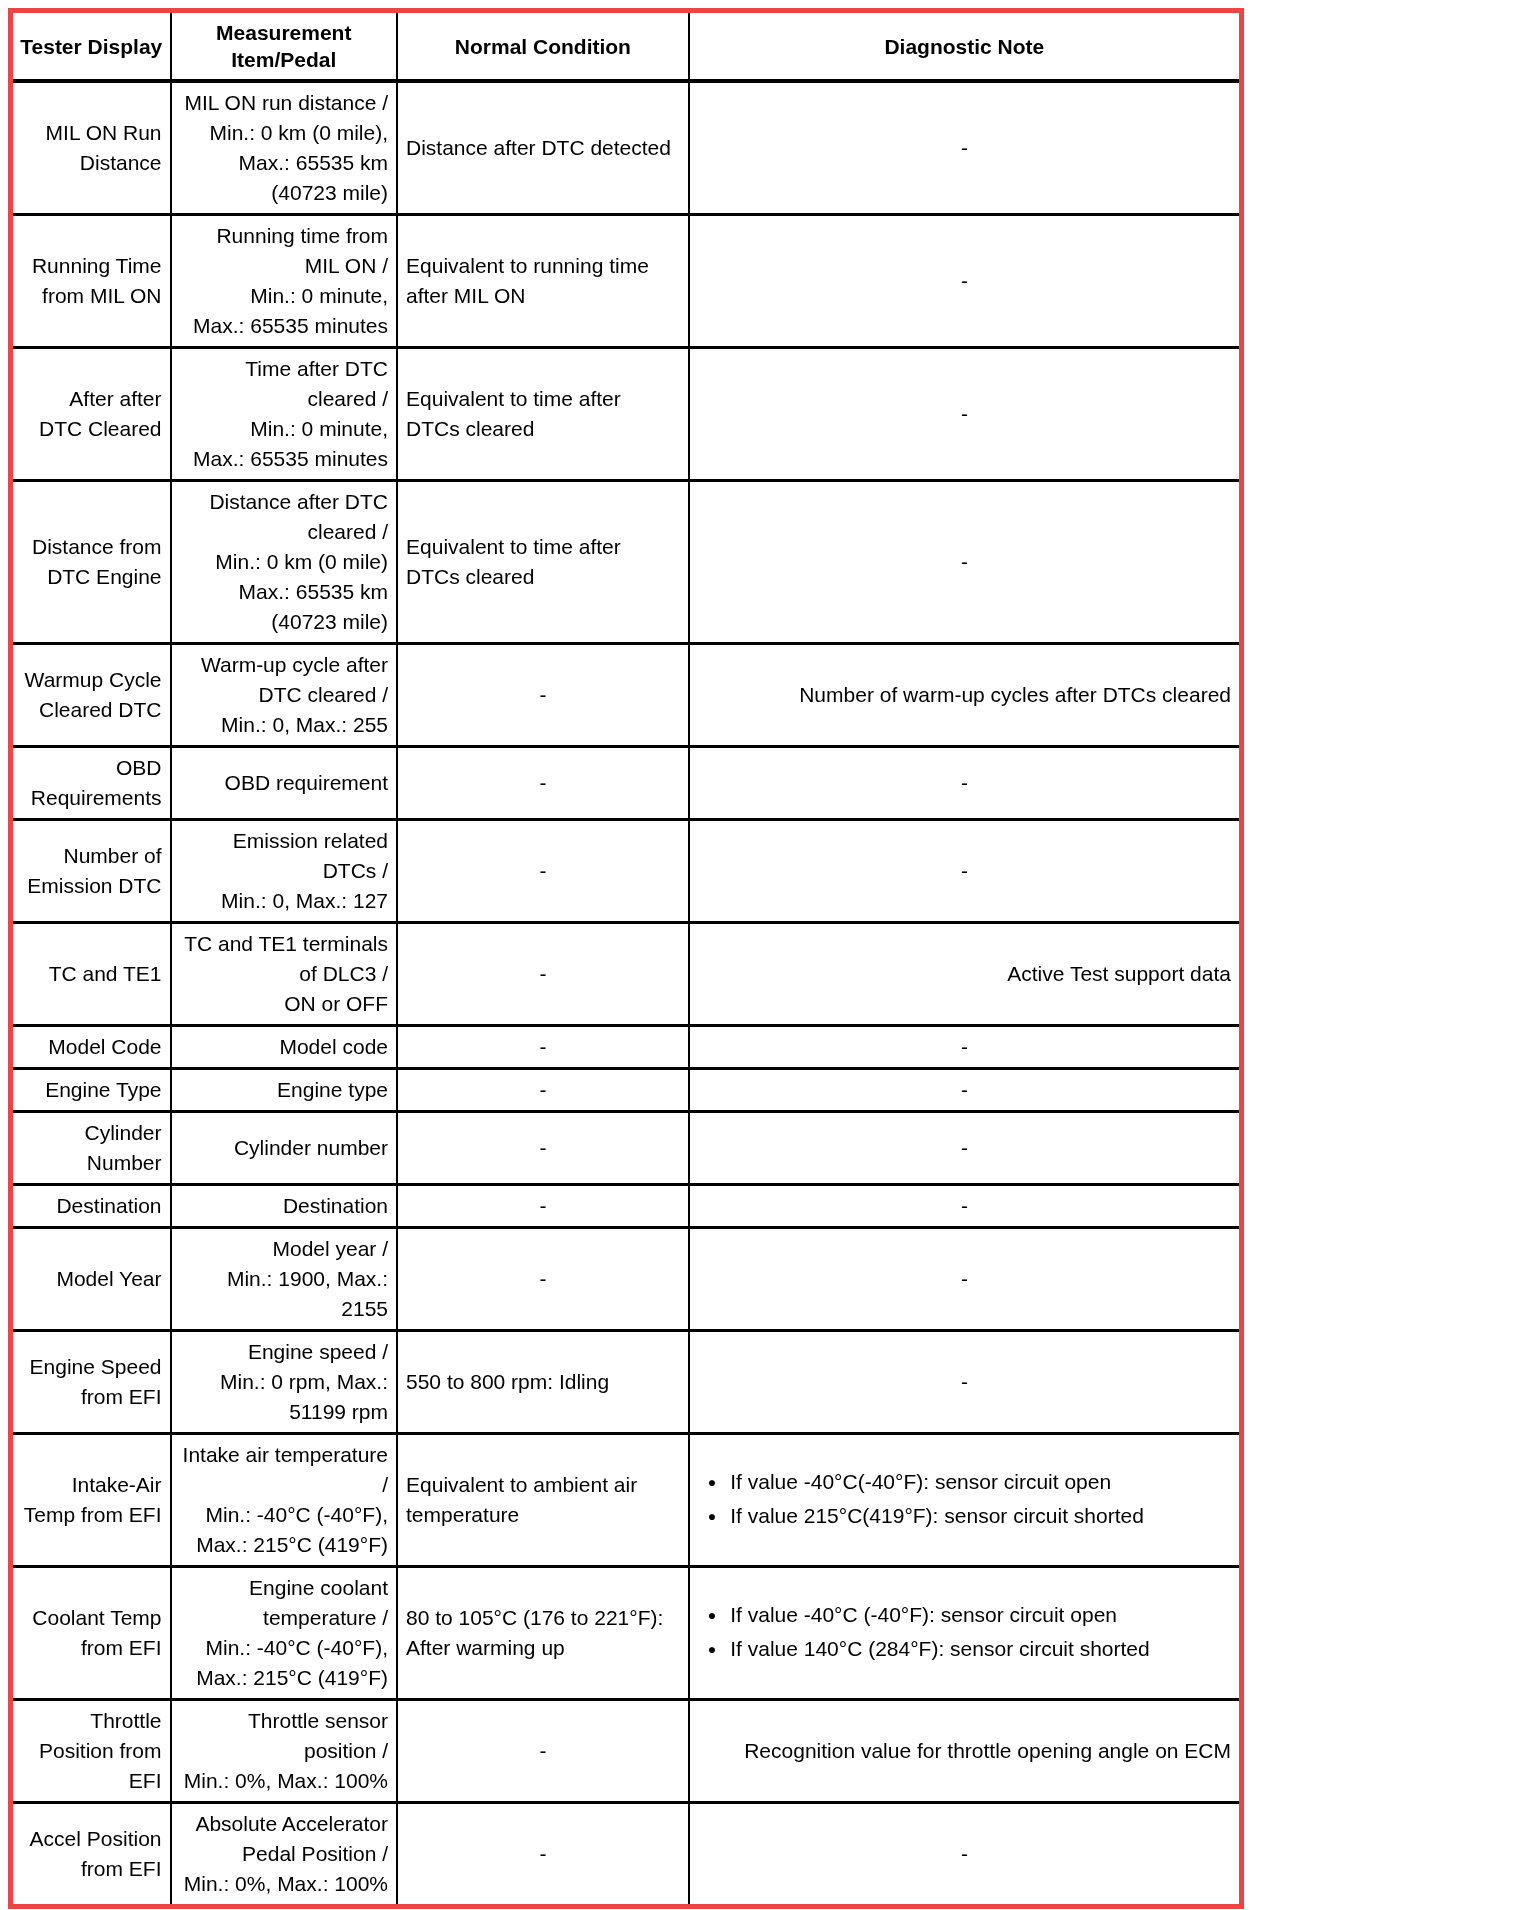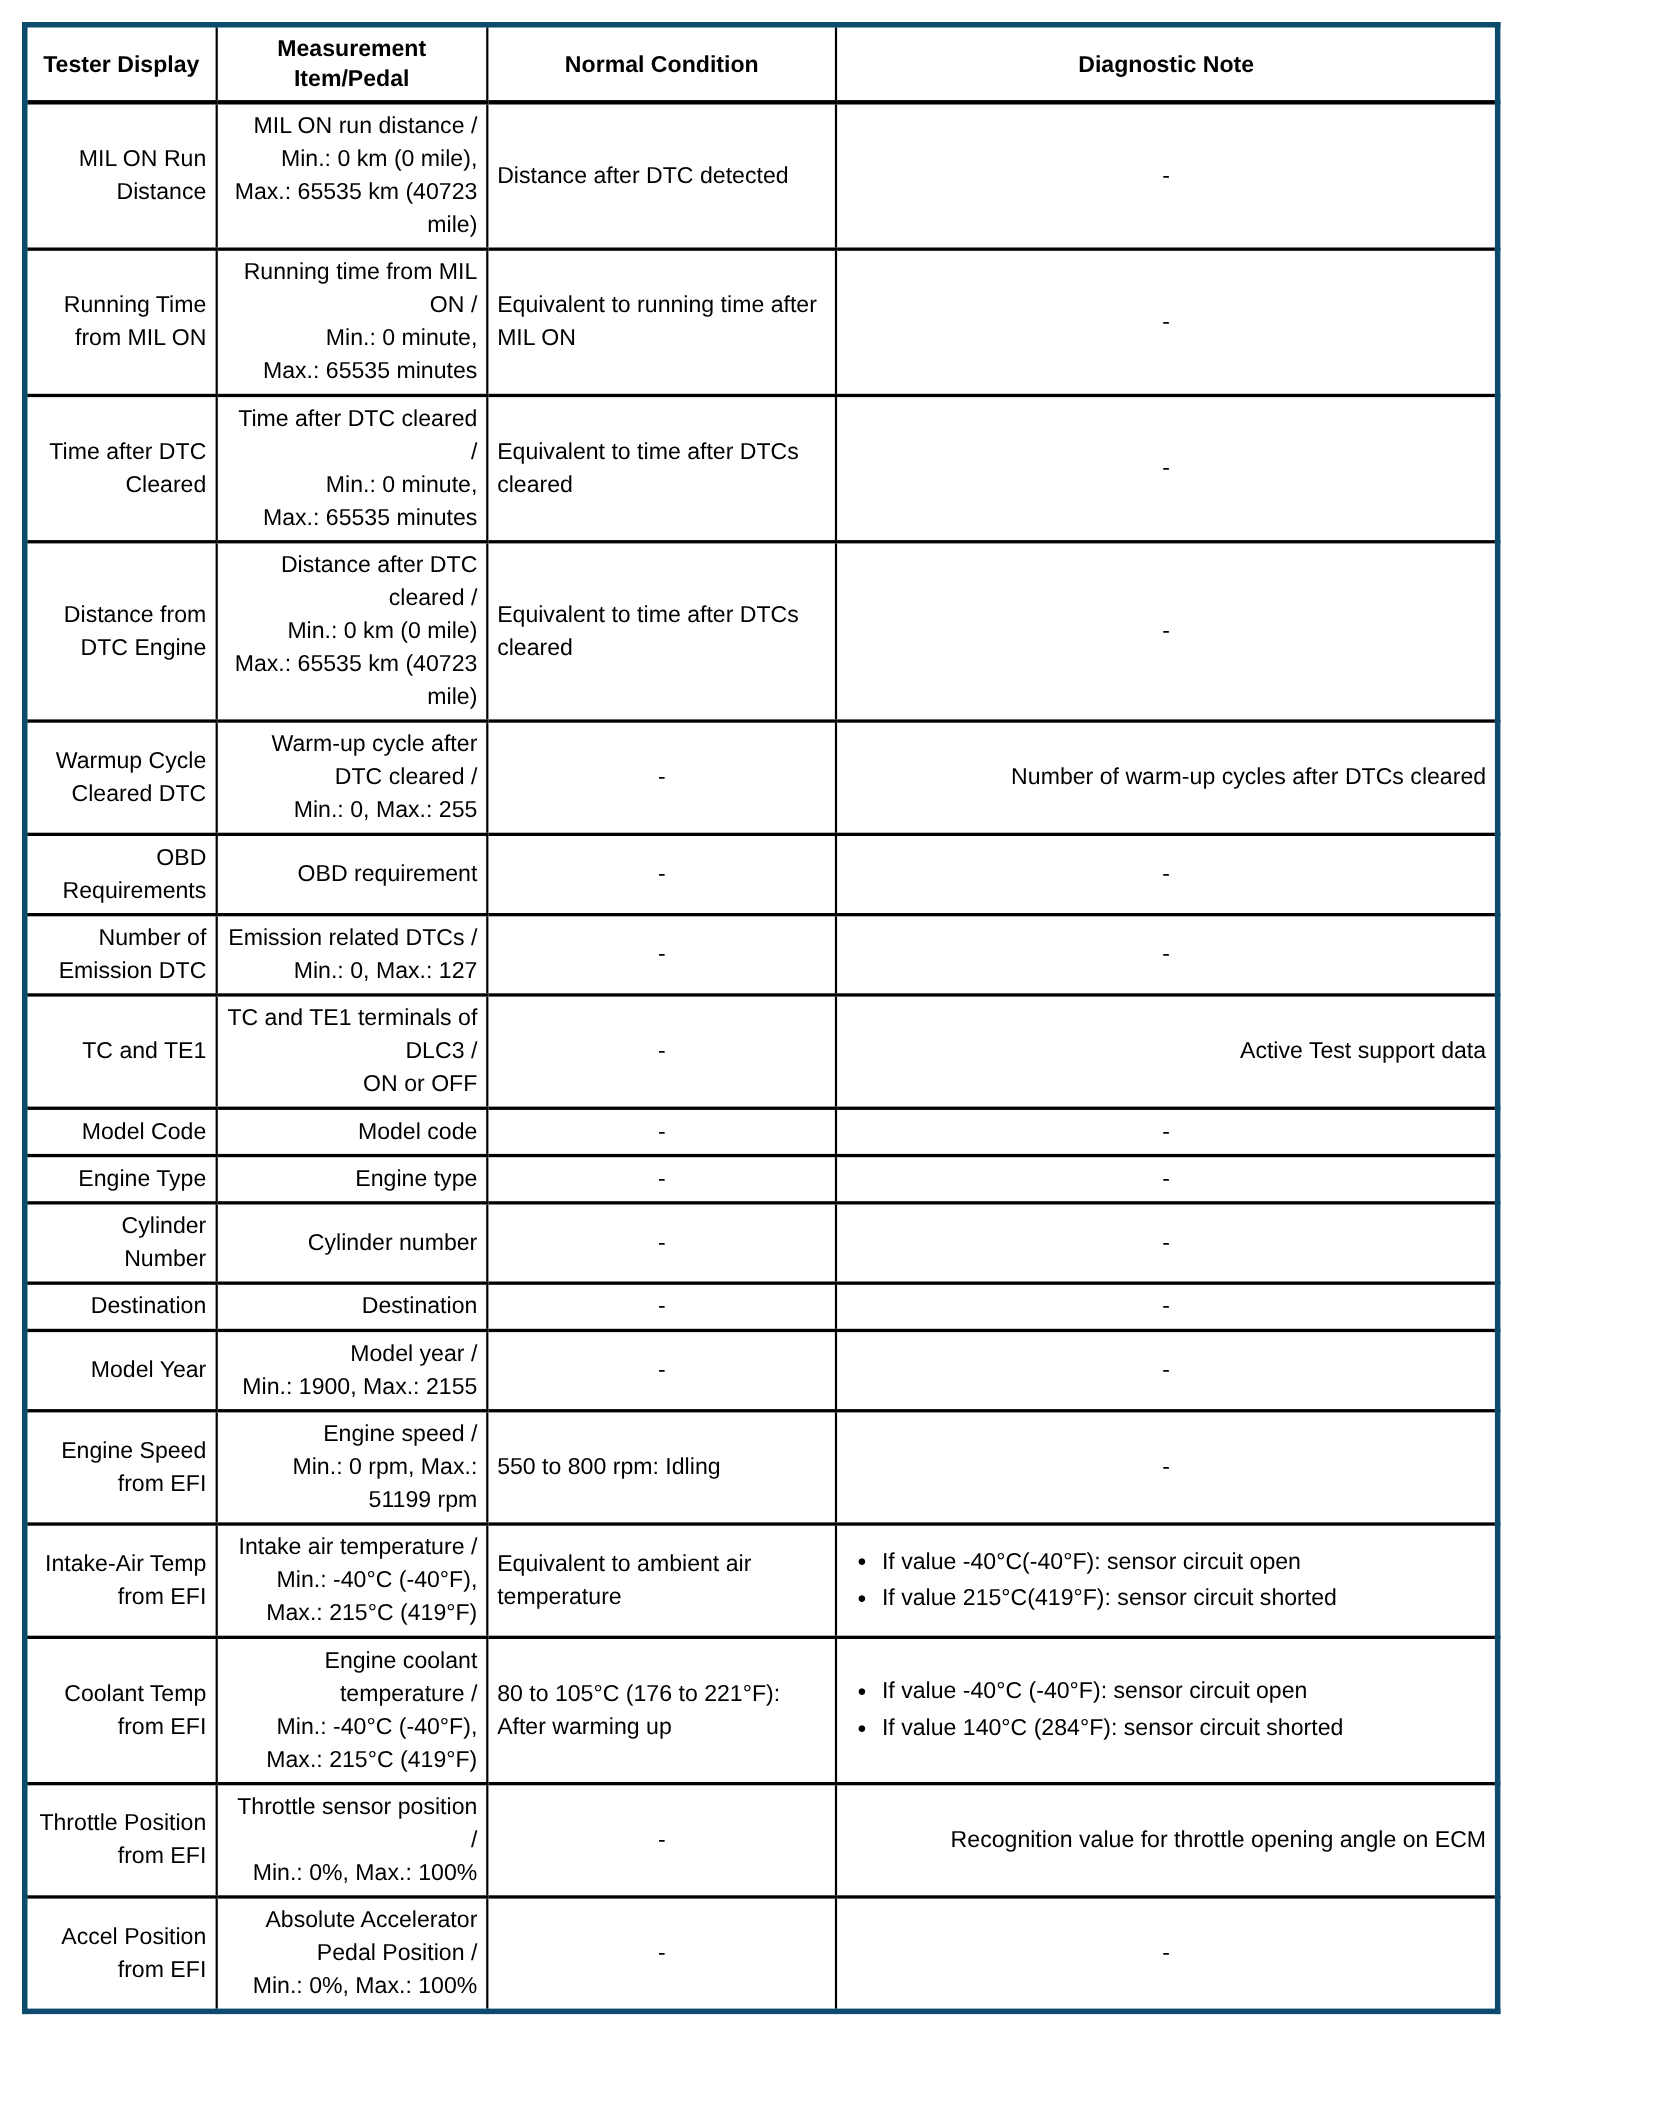--- a/index.html
+++ b/index.html
@@ -10,23 +10,23 @@
   body {
     width: 1520px;
     height: 1910px;
     font-family: "Liberation Sans", sans-serif;
     color: #000000;
     position: relative;
   }
   table.diag {
     border-collapse: collapse;
     table-layout: fixed;
-    width: 1344px;
-    margin: 20px;
-    border: 5px solid #0c4a6e;
+    width: 1236px;
+    margin: 8px;
+    border: 5px solid #ef4444;
   }
   col.c1 { width: 13.0%; }
   col.c2 { width: 18.4%; }
   col.c3 { width: 23.7%; }
   col.c4 { width: 44.9%; }
   th, td {
     border: solid #000;
     border-width: 3px 2px;
     padding: 5px 8px;
     font-size: 21px;
@@ -94,21 +94,21 @@
       </tr>
       <tr>
         <td class="c1">Running Time from MIL ON</td>
         <td class="c2">Running time from MIL ON /
 Min.: 0 minute,
 Max.: 65535 minutes</td>
         <td class="c3">Equivalent to running time after MIL ON</td>
         <td class="c4 dash">-</td>
       </tr>
       <tr>
-        <td class="c1">Time after DTC Cleared</td>
+        <td class="c1">After after DTC Cleared</td>
         <td class="c2">Time after DTC cleared /
 Min.: 0 minute,
 Max.: 65535 minutes</td>
         <td class="c3">Equivalent to time after DTCs cleared</td>
         <td class="c4 dash">-</td>
       </tr>
       <tr>
         <td class="c1">Distance from DTC Engine</td>
         <td class="c2">Distance after DTC cleared /
 Min.: 0 km (0 mile)

